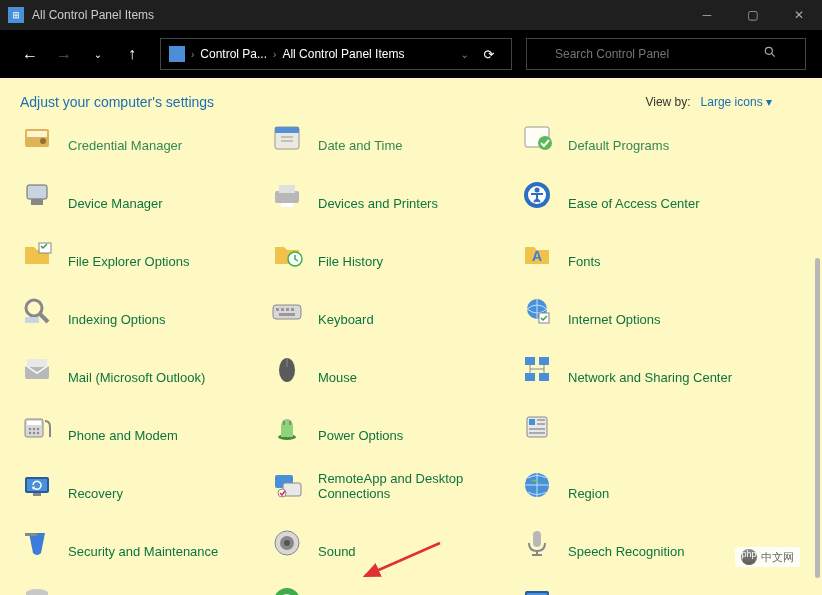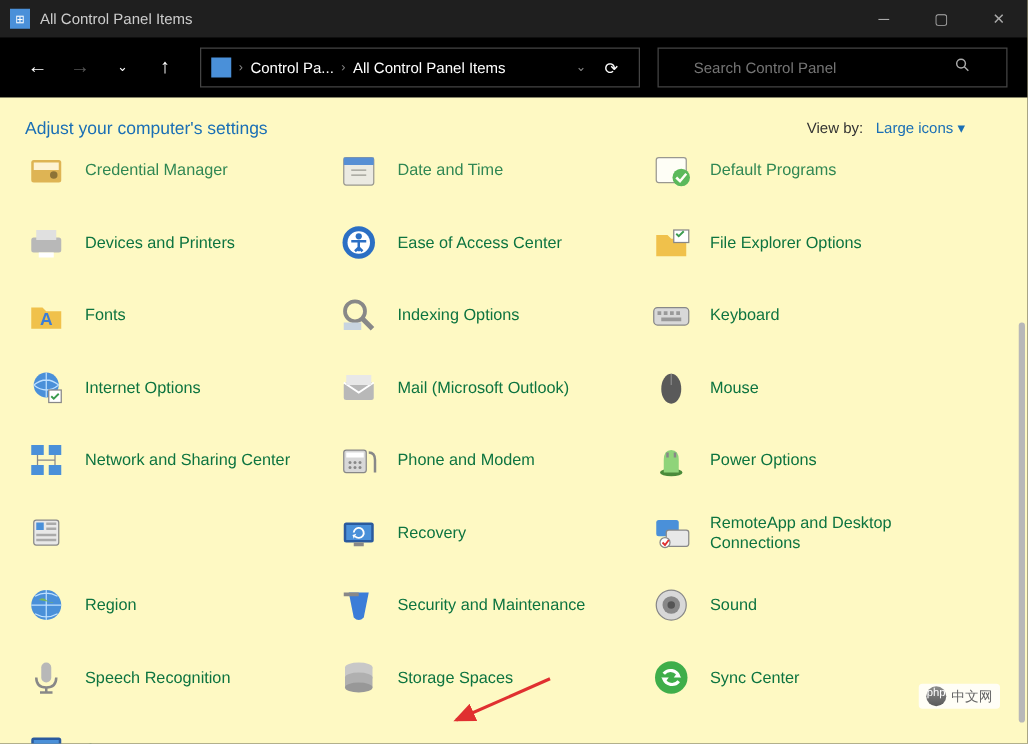--- a/index.html
+++ b/index.html
@@ -22,21 +22,21 @@
 .search-bar input { flex: 1; background: transparent; border: none; color: #888; font-size: 12px; outline: none; }
 .search-bar .si { color: #888; }
 
 .content { background: #fef9c3; height: 517px; padding: 16px 10px 10px 20px; position: relative; overflow: hidden; }
 .content-header { display: flex; justify-content: space-between; align-items: center; margin-bottom: 14px; padding-right: 40px; }
 .hdr-title { color: #1a6fb5; font-size: 14px; }
 .view-by { font-size: 12px; color: #333; }
 .view-by .link { color: #1a6fb5; cursor: pointer; }
 
 .items-grid { display: grid; grid-template-columns: repeat(3, 250px); column-gap: 0; row-gap: 22px; margin-top: 4px; }
-.item { display: flex; align-items: center; gap: 14px; cursor: pointer; height: 36px; }
+.item { display: flex; align-items: flex-end; gap: 14px; cursor: pointer; height: 36px; }
 .item .icon-box { width: 34px; height: 34px; display: flex; align-items: center; justify-content: center; flex-shrink: 0; }
 .item .label { color: #0d7440; font-size: 13px; line-height: 1.2; max-width: 180px; }
 .scrollbar-thumb { position: absolute; right: 2px; top: 180px; width: 5px; height: 320px; background: #b8b8b8; border-radius: 3px; }
 
 .arrow-annot { position: absolute; left: 355px; top: 460px; pointer-events: none; }
 .watermark { position: absolute; right: 22px; bottom: 28px; display: flex; align-items: center; gap: 4px; background: rgba(255,255,255,0.85); padding: 2px 6px; border-radius: 3px; font-size: 11px; color: #666; }
 .watermark .wm-logo { width: 16px; height: 16px; background: linear-gradient(#8c8c8c,#5a5a5a); border-radius: 50%; display: flex; align-items: flex-start; justify-content: center; color: #fff; font-size: 9px; }
 
 svg.ic { width: 32px; height: 32px; }
 </style>
@@ -109,40 +109,56 @@
         <span class="icon-box">
           <svg class="ic" viewBox="0 0 32 32">
             <use href="#ic-default-programs"></use>
           </svg>
         </span>
         <span class="label">Default Programs</span>
       </div>
       <div class="item">
         <span class="icon-box">
           <svg class="ic" viewBox="0 0 32 32">
+            <use href="#ic-device-manager"></use>
+          </svg>
+        </span>
+        <span class="label">Device Manager</span>
+      </div>
+      <div class="item">
+        <span class="icon-box">
+          <svg class="ic" viewBox="0 0 32 32">
             <use href="#ic-devices-printers"></use>
           </svg>
         </span>
         <span class="label">Devices and Printers</span>
       </div>
       <div class="item">
         <span class="icon-box">
           <svg class="ic" viewBox="0 0 32 32">
             <use href="#ic-ease-access"></use>
           </svg>
         </span>
         <span class="label">Ease of Access Center</span>
       </div>
       <div class="item">
         <span class="icon-box">
           <svg class="ic" viewBox="0 0 32 32">
             <use href="#ic-file-explorer"></use>
           </svg>
         </span>
         <span class="label">File Explorer Options</span>
+      </div>
+      <div class="item">
+        <span class="icon-box">
+          <svg class="ic" viewBox="0 0 32 32">
+            <use href="#ic-file-history"></use>
+          </svg>
+        </span>
+        <span class="label">File History</span>
       </div>
       <div class="item">
         <span class="icon-box">
           <svg class="ic" viewBox="0 0 32 32">
             <use href="#ic-fonts"></use>
           </svg>
         </span>
         <span class="label">Fonts</span>
       </div>
       <div class="item">

